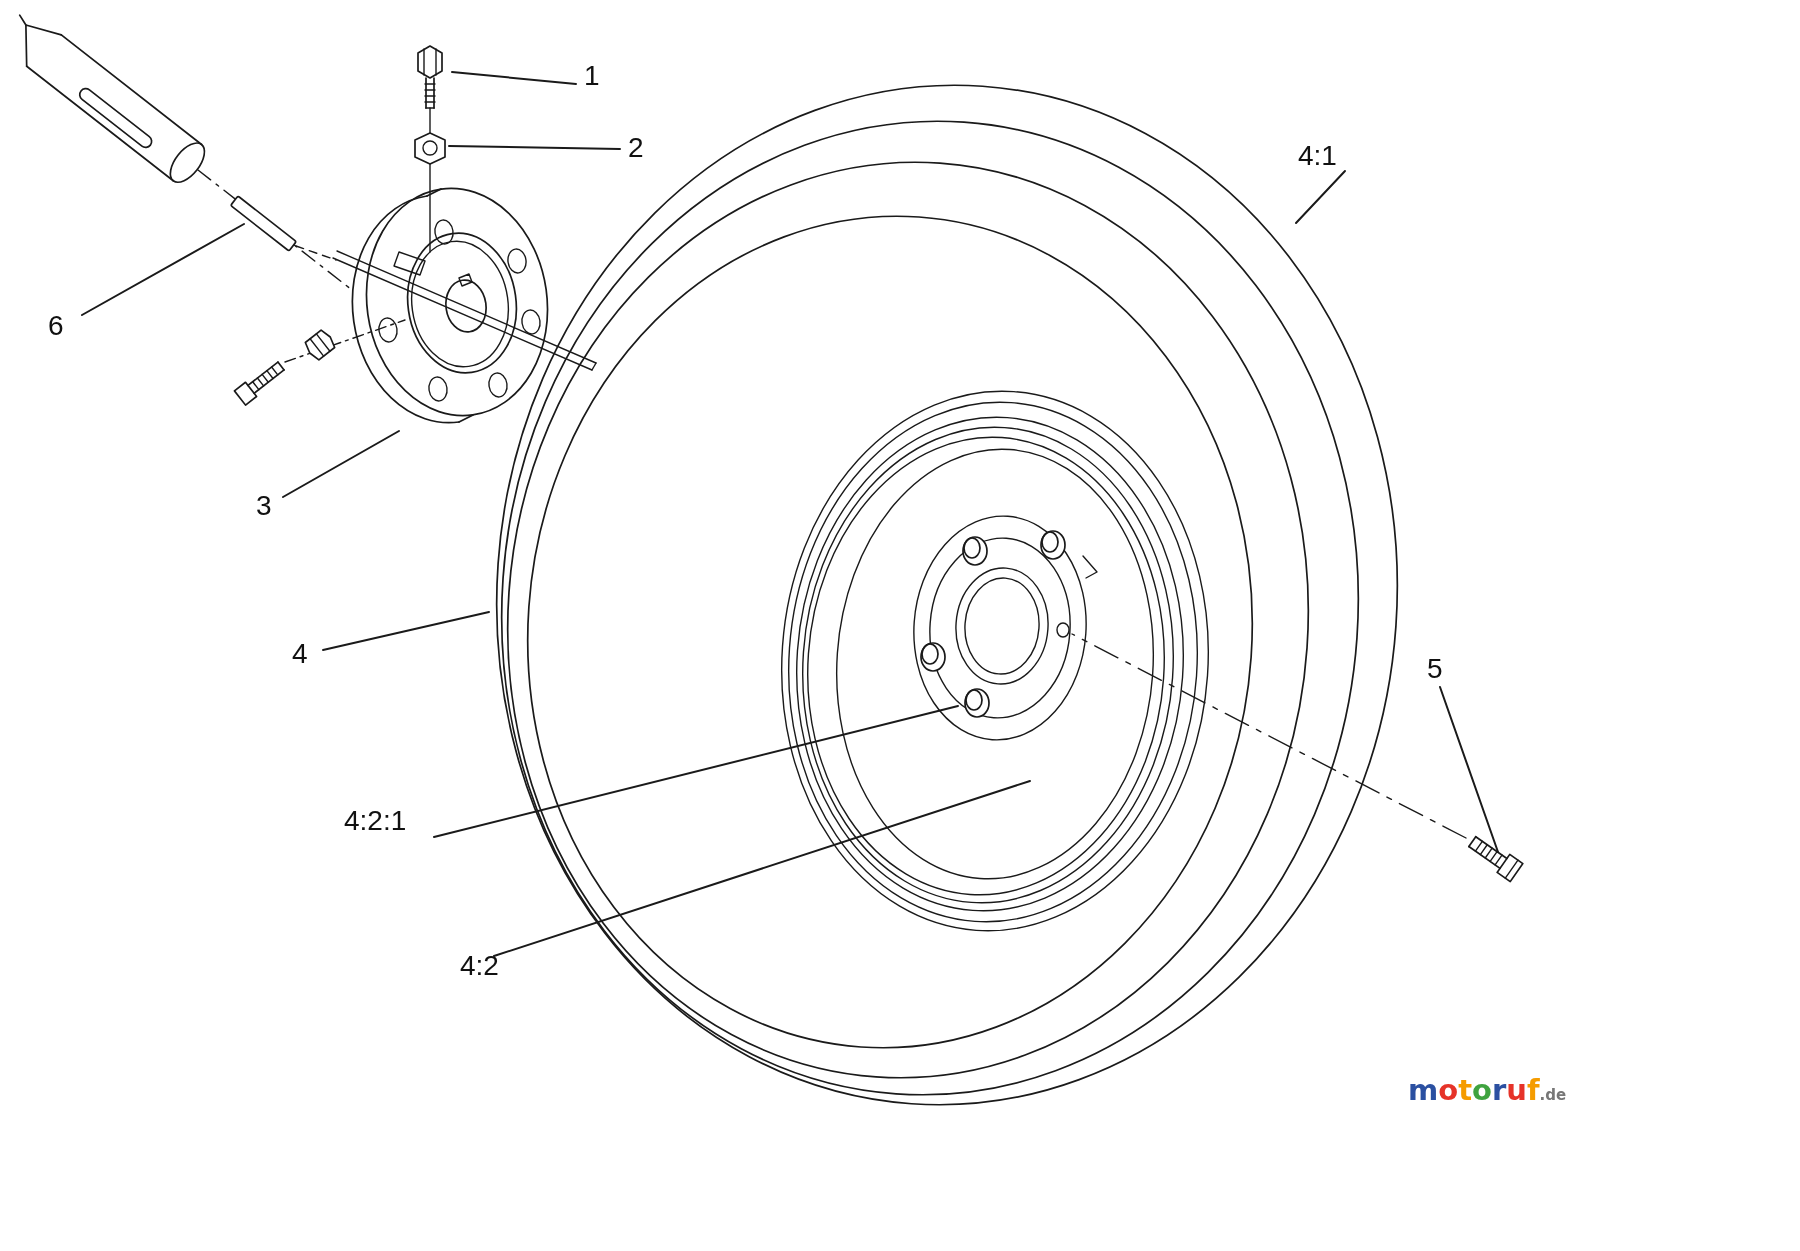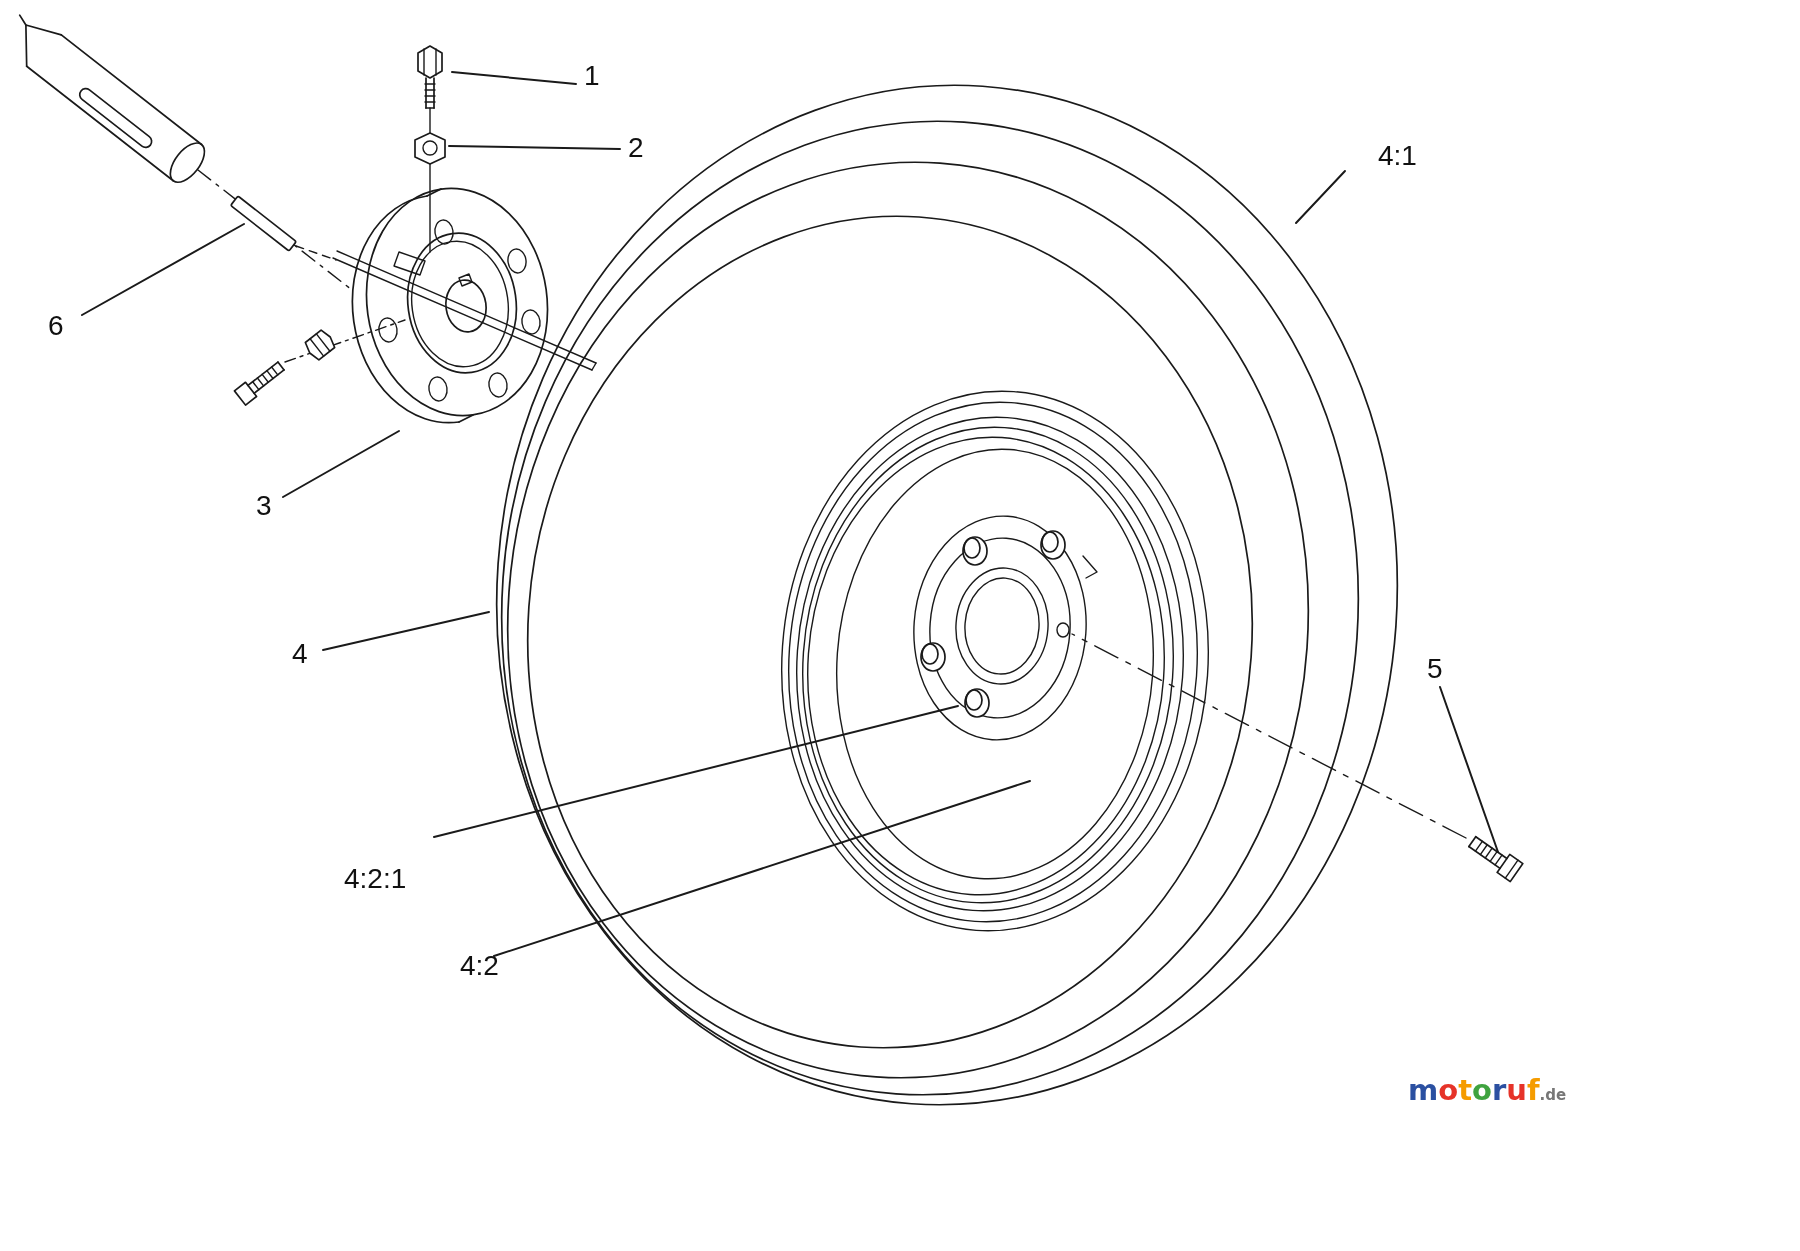--- a/index.html
+++ b/index.html
@@ -176,22 +176,22 @@
       <path d="M 1440,687 L 1498,852"></path>
       <path d="M 244,224 L 82,315"></path>
     </g>
   </g>
 </svg>
 
 <div class="callout" style="left:584px; top:62px">1</div>
 <div class="callout" style="left:628px; top:134px">2</div>
 <div class="callout" style="left:256px; top:492px">3</div>
 <div class="callout" style="left:292px; top:640px">4</div>
-<div class="callout" style="left:1378px; top:142px">4:1</div>
-<div class="callout" style="left:344px; top:865px">4:2:1</div>
+<div class="callout" style="left:1298px; top:142px">4:1</div>
+<div class="callout" style="left:344px; top:807px">4:2:1</div>
 <div class="callout" style="left:460px; top:952px">4:2</div>
 <div class="callout" style="left:1427px; top:655px">5</div>
 <div class="callout" style="left:48px; top:312px">6</div>
 
 <div class="logo" style="left:1408px; top:1076px">
   <span style="color: rgb(43, 80, 161);">m</span><span style="color: rgb(230, 51, 41);">o</span><span style="color: rgb(245, 156, 0);">t</span><span style="color: rgb(63, 163, 63);">o</span><span style="color: rgb(43, 80, 161);">r</span><span style="color: rgb(230, 51, 41);">u</span><span style="color: rgb(245, 156, 0);">f</span><span class="logo-suffix" style="color: rgb(119, 119, 119);">.de</span>
 </div>
 
 </div>
 

